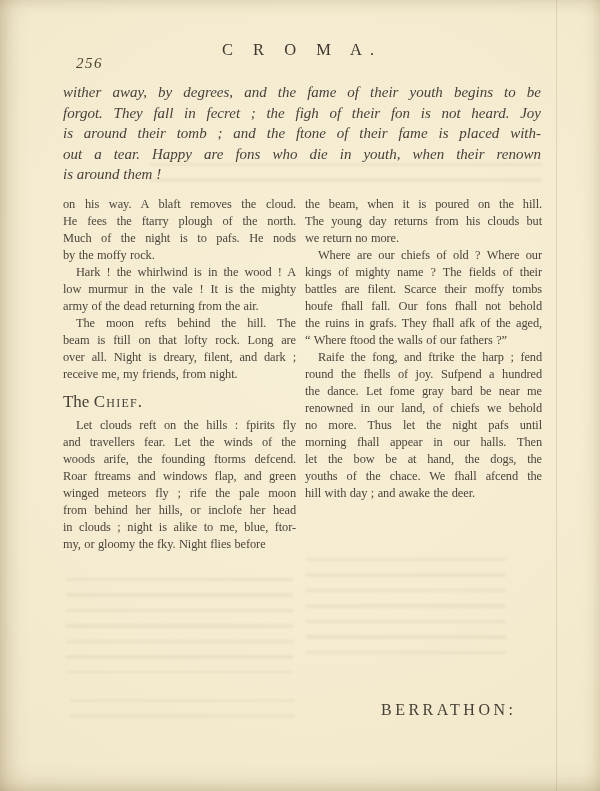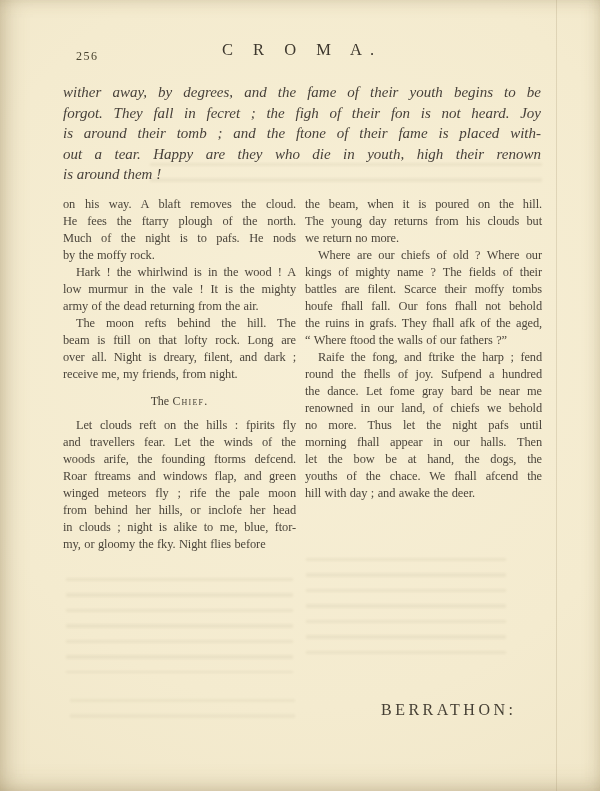--- a/index.html
+++ b/index.html
@@ -20,22 +20,22 @@
   }
   .edge-line {
     position:absolute; top:0; bottom:0; left:556px; width:1px;
     background: rgba(150,132,95,0.22);
   }
   .header {
     position:absolute; top:40px; left:62px; width:480px;
     text-align:center; height:24px;
   }
   .pagenum {
-    position:absolute; left:14px; top:9px;
-    font-size:12px; letter-spacing:1.5px; color:#49432f;
+    position:absolute; left:14px; top:15px;
+    font-size:15px; letter-spacing:1.5px; color:#49432f;font-style:italic;
   }
   .running-title {
     font-size:16.5px; letter-spacing:8px; color:#3e382e;
   }
   .intro {
     position:absolute; top:82px; left:63px; width:478px;
     font-size:15px; line-height:20.6px; color:#47413a;font-style:italic;
   }
   .col {
     position:absolute; top:196px;
@@ -47,22 +47,22 @@
   .col-right { left:305px; width:237px; }
   .para { margin:0; }
   .tline {
     white-space:nowrap;
     text-align:justify;
     text-align-last:justify;
   }
   .tline.lastline { text-align-last:left; }
   .para.indent .tline:first-child { text-indent:13px; }
   .heading {
-    text-align:center; margin:10px 0 7px;
-    font-size:12px; color:#46403 6;
+    text-align:left; margin:10px 0 7px;
+    font-size:17px; color:#46403 6;
     color:#464036;
   }
   .heading .sc { font-variant:small-caps; letter-spacing:1.2px; }
   .catchword {
     position:absolute; top:669px; left:381px;
     font-size:16px; letter-spacing:3.5px; color:#453f34;margin-top:32px;
   }
   
   .ghost {
     position:absolute;
@@ -90,21 +90,21 @@
   <div class="header">
     <span class="pagenum">256</span>
     <span class="running-title">C R O M A.</span>
   </div>
 
   <div class="intro">
       <div class="para">
         <div class="tline">wither away, by degrees, and the fame of their youth begins to be</div>
         <div class="tline">forgot.  They fall in fecret ; the figh of their fon is not heard.  Joy</div>
         <div class="tline">is around their tomb ; and the ftone of their fame is placed with-</div>
-        <div class="tline">out a tear.  Happy are they who die in youth, high their renown</div>
+        <div class="tline">out a tear.  Happy are fons who die in youth, when their renown</div>
         <div class="tline lastline">is around them !</div>
       </div>
     </div>
 
   <div class="col col-left">
       <div class="para">
         <div class="tline">on his way.  A blaft removes the cloud.</div>
         <div class="tline">He fees the ftarry plough of the north.</div>
         <div class="tline">Much of the night is to pafs.  He nods</div>
         <div class="tline lastline">by the moffy rock.</div>

